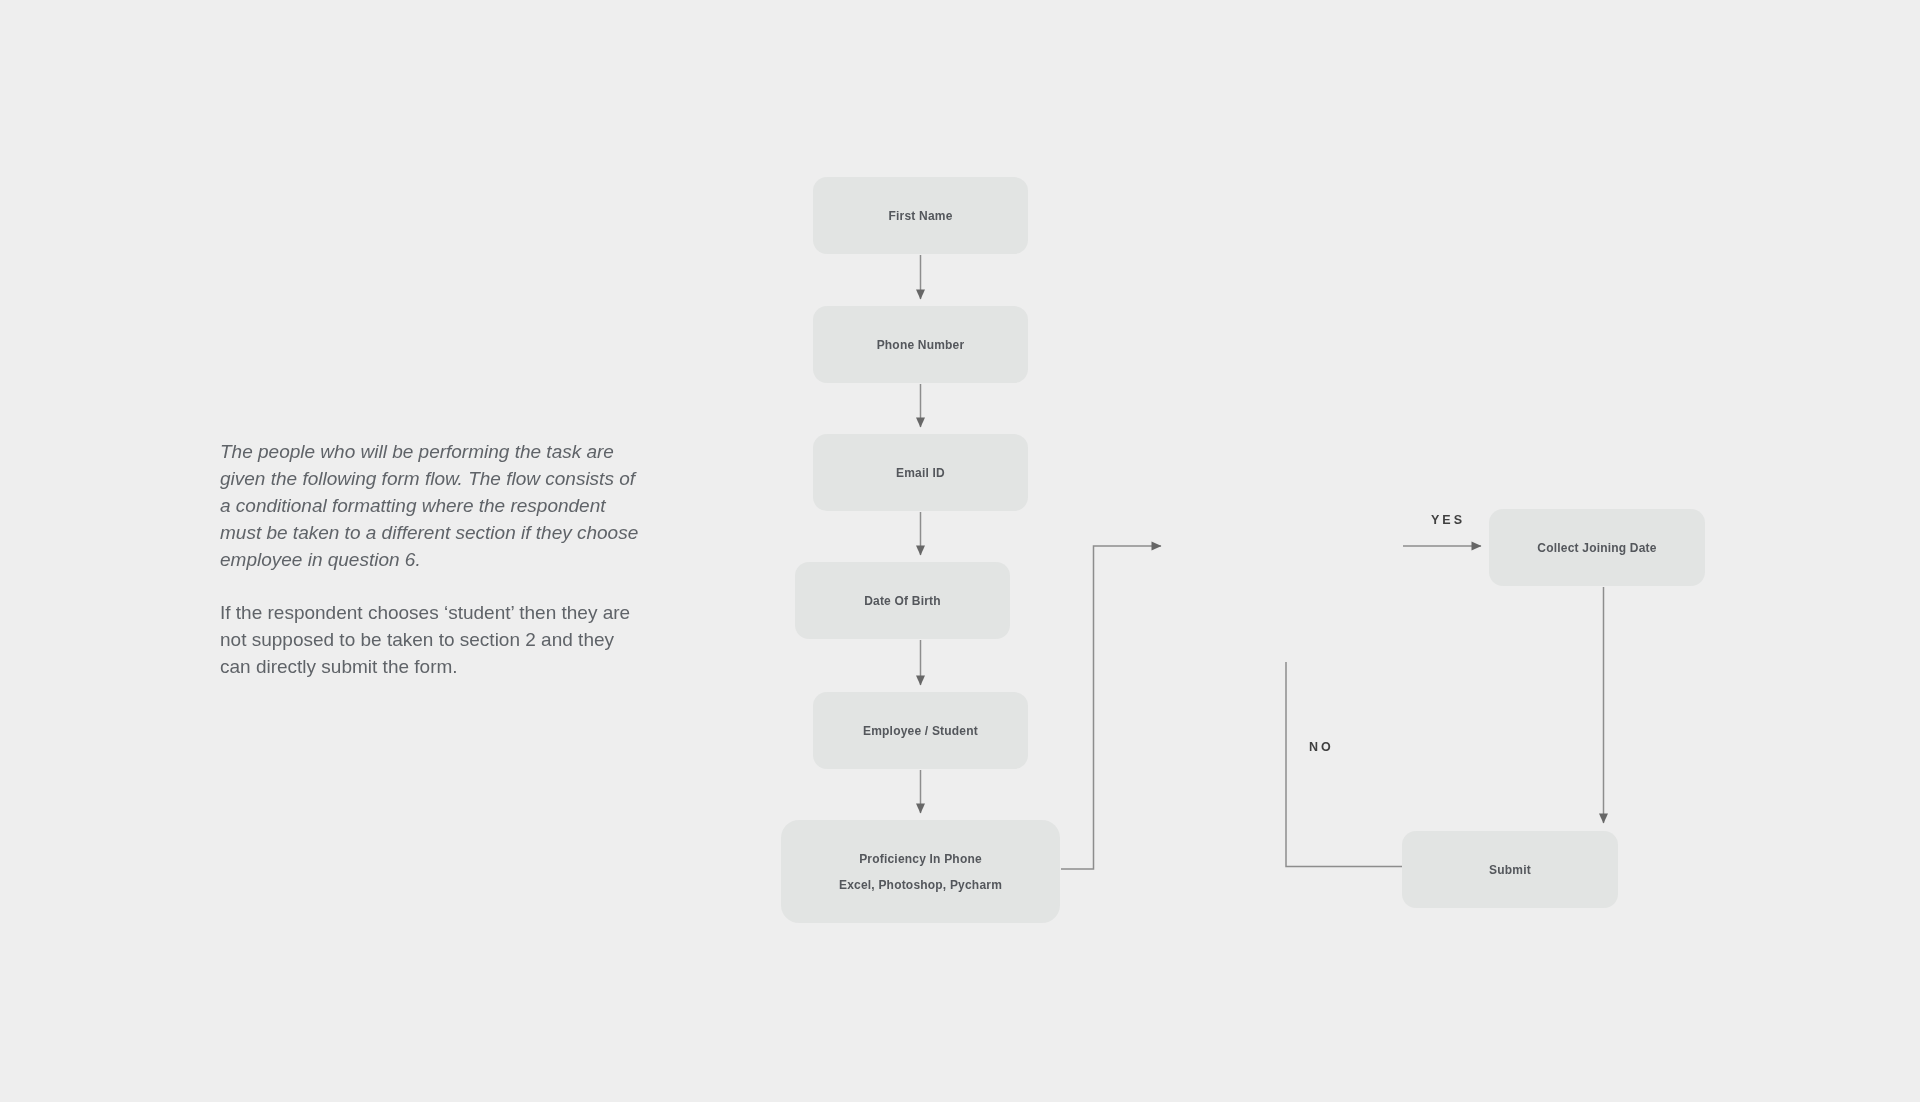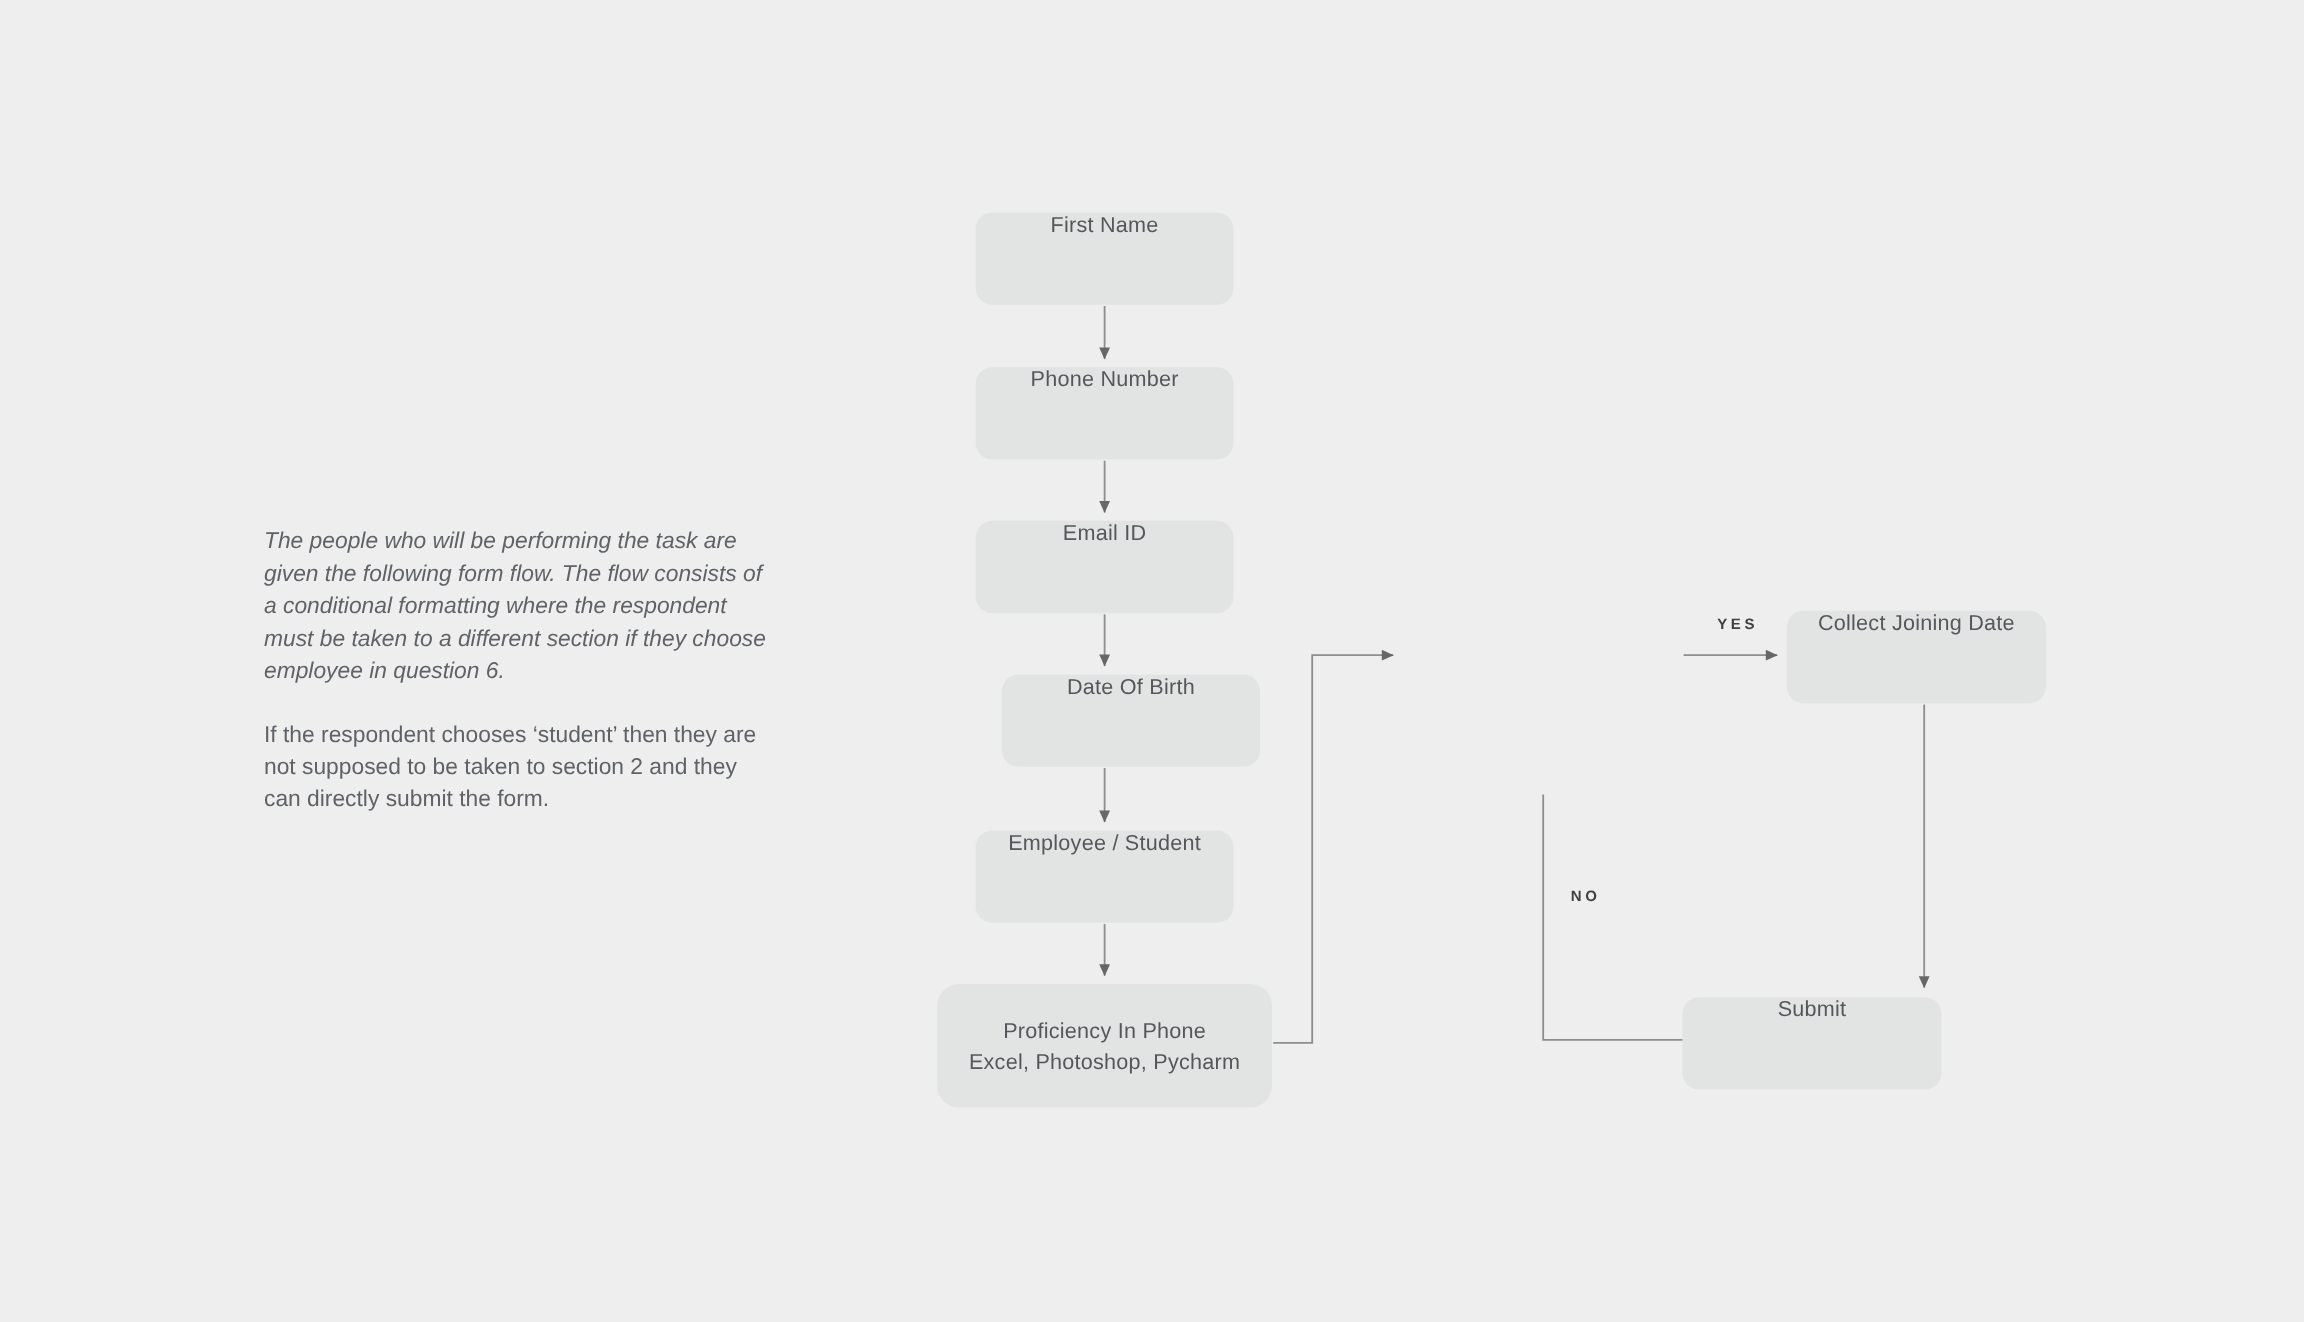--- a/index.html
+++ b/index.html
@@ -39,24 +39,25 @@
   }
   .description p.first { margin-top: 30px; font-style: italic; }
   .description p.second { margin-top: 26px; }
 
   
   .node {
     position: absolute;
     background: #e2e4e3;
     border-radius: 14px;
     display: flex;
+    align-items: center;
     justify-content: center;
     color: #54575c;
-    font-size: 18px;
-    font-weight: 400;
+    font-size: 12px;
+    font-weight: 700;
     text-align: center;
     letter-spacing: 0.2px;
   }
   .node--wide {
     border-radius: 18px;
     line-height: 26px;
     flex-direction: column;
   }
 
   
@@ -160,21 +161,21 @@
   </div>
 
   <div class="node" style="left:813px; top:306px; width:215px; height:77px;">
     <span>Phone Number</span>
   </div>
 
   <div class="node" style="left:813px; top:434px; width:215px; height:77px;">
     <span>Email ID</span>
   </div>
 
-  <div class="node" style="left:835px; top:562px; width:215px; height:77px;">
+  <div class="node" style="left:795px; top:562px; width:215px; height:77px;">
     <span>Date Of Birth</span>
   </div>
 
   <div class="node" style="left:813px; top:692px; width:215px; height:77px;">
     <span>Employee / Student</span>
   </div>
 
   <div class="node node--wide" style="left:781px; top:820px; width:279px; height:103px;">
     <span>Proficiency In Phone</span>
     <span>Excel, Photoshop, Pycharm</span>

